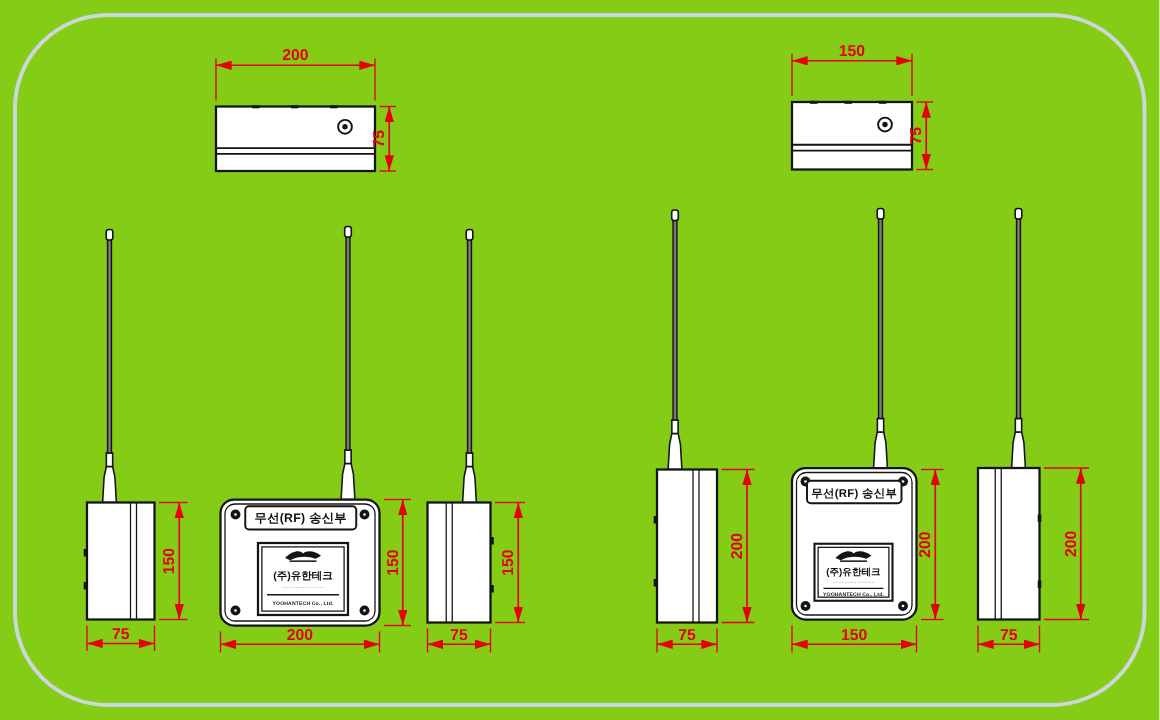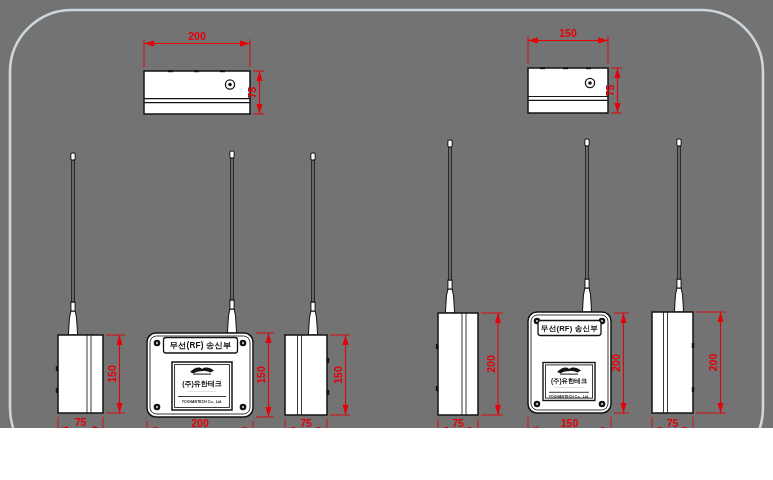--- a/index.html
+++ b/index.html
@@ -1,16 +1,16 @@
 <!DOCTYPE html>
 <html><head>
 <meta charset="utf-8">
 <style>
   html,body{margin:0;padding:0;background:#fff;}
-  .page{width:773px;height:428px;position:relative;background:#737373;overflow:hidden;}
+  .page{width:773px;height:480px;position:relative;background:#84cc16;overflow:hidden;}
   svg{display:block;}
   .body{fill:#fff;stroke:#141414;stroke-width:1.5;}
   .ln{stroke:#141414;fill:none;stroke-width:1.2;}
   .thin{stroke:#141414;fill:none;stroke-width:0.85;}
   .blk{fill:#141414;stroke:none;}
   .dim{stroke:#e60008;stroke-width:1.1;fill:none;}
   .ext{stroke:#e60008;stroke-width:0.9;fill:none;}
   text{font-family:"Liberation Sans",sans-serif;}
   .dimtxt{fill:#e60008;font-weight:bold;font-size:10.5px;text-anchor:middle;}
   .kr{fill:#101010;font-weight:bold;text-anchor:middle;}

